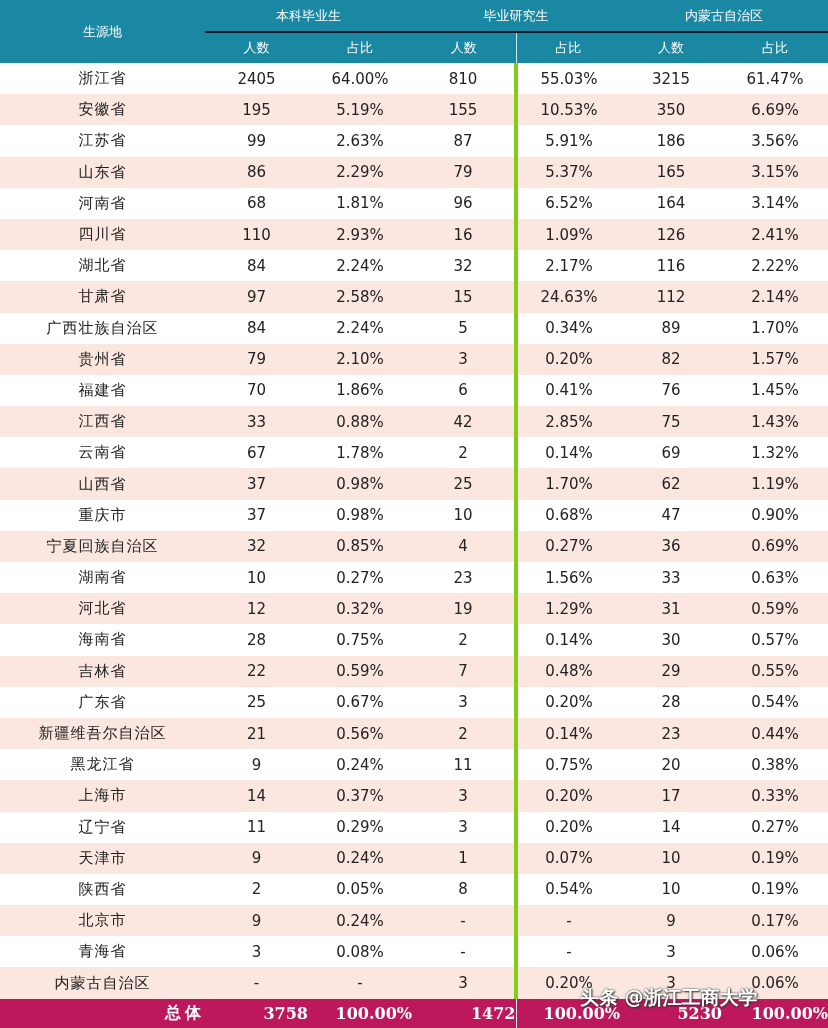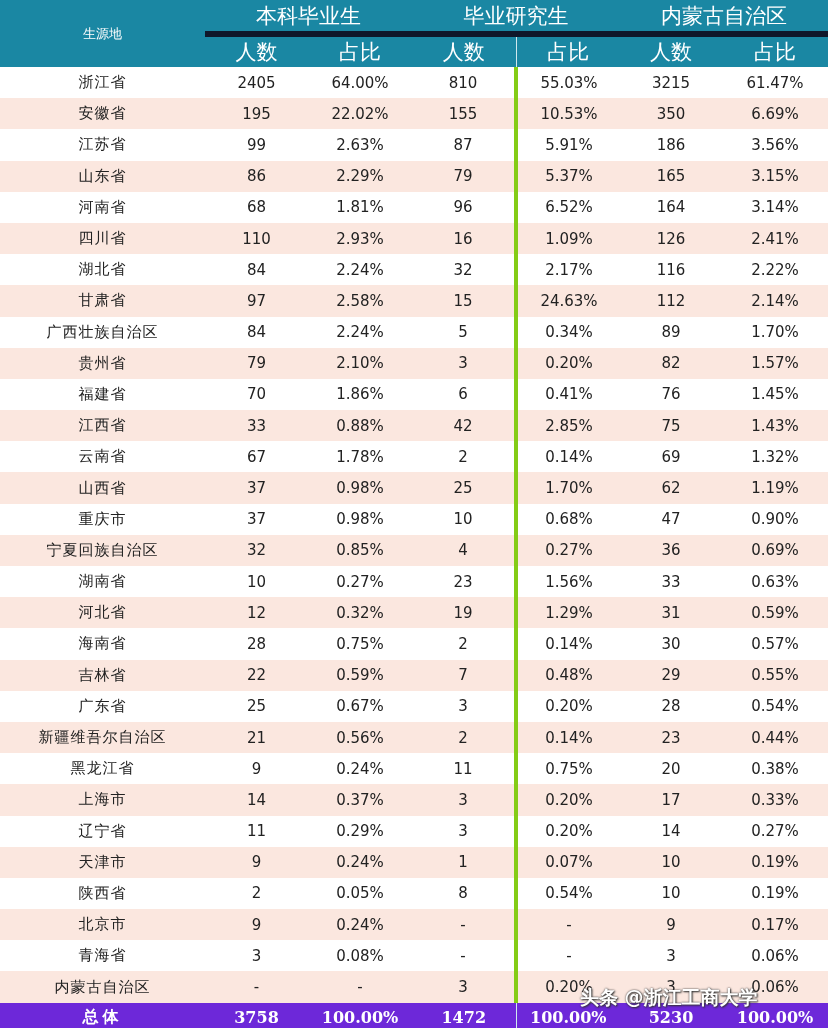--- a/index.html
+++ b/index.html
@@ -6,32 +6,32 @@
   body { width: 828px; height: 1028px; overflow: hidden; position: relative;
          font-family: "DejaVu Sans", "Liberation Sans", sans-serif; }
   table { border-collapse: collapse; width: 828px; table-layout: fixed; }
   col.c0 { width: 205px; }
   col.c1 { width: 103px; }
   col.c2 { width: 104px; }
   col.c3 { width: 104px; }
   col.c4 { width: 104px; }
   col.c5 { width: 102px; }
   col.c6 { width: 106px; }
-  thead th { background: #1a87a3; color: #ffffff; font-weight: normal; font-size: 21px; padding: 0; }
+  thead th { background: #1a87a3; color: #ffffff; font-weight: normal; font-size: 13px; padding: 0; }
   thead tr.h1 th { height: 31px; }
-  thead tr.h2 th { height: 30px; border-top: 6px solid #0f172a; }
+  thead tr.h2 th { height: 30px; border-top: 2px solid #0f172a; }
   thead th.group { border-top: none; }
   thead th.origin { border-top: none; font-size: 13px; }
   thead th.sep { border-left: 1px solid #cfe8ee; }
   tbody td { height: 31.2px; padding: 0; text-align: center; font-size: 15px; color: #222; }
   tbody tr:nth-child(even) td { background: #fbe7df; }
   tbody tr:nth-child(odd) td { background: #ffffff; }
   tbody td.name { letter-spacing: 1px; }
   tbody td.sep { border-left: 4px solid #84cc16; }
-  tfoot td { background: #6d28d9; color: #ffffff; height: 30px; padding: 0; text-align: center; font-family: "DejaVu Serif", "Liberation Serif", serif; font-size: 16px; font-weight: bold; }
+  tfoot td { background: #be185d; color: #ffffff; height: 30px; padding: 0; text-align: right; font-family: "DejaVu Serif", "Liberation Serif", serif; font-size: 16px; font-weight: bold; }
   tfoot td.sep { border-left: 1px solid #cfe8ee; }
   tfoot td.total-label { letter-spacing: 4px; }
   .watermark { position: absolute; left: 580px; top: 985px; color: #ffffff; font-size: 19px; font-weight: bold;
                text-shadow: 0 0 2px #333, 1px 1px 2px #333; letter-spacing: 0px; white-space: nowrap; }
 </style>
 </head>
 <body>
 
 <table>
   <colgroup>
@@ -65,21 +65,21 @@
         <td>2405</td>
         <td>64.00%</td>
         <td>810</td>
         <td class="sep">55.03%</td>
         <td>3215</td>
         <td>61.47%</td>
       </tr>
       <tr>
         <td class="name">安徽省</td>
         <td>195</td>
-        <td>22.02%</td>
+        <td>5.19%</td>
         <td>155</td>
         <td class="sep">10.53%</td>
         <td>350</td>
         <td>6.69%</td>
       </tr>
       <tr>
         <td class="name">江苏省</td>
         <td>99</td>
         <td>2.63%</td>
         <td>87</td>

